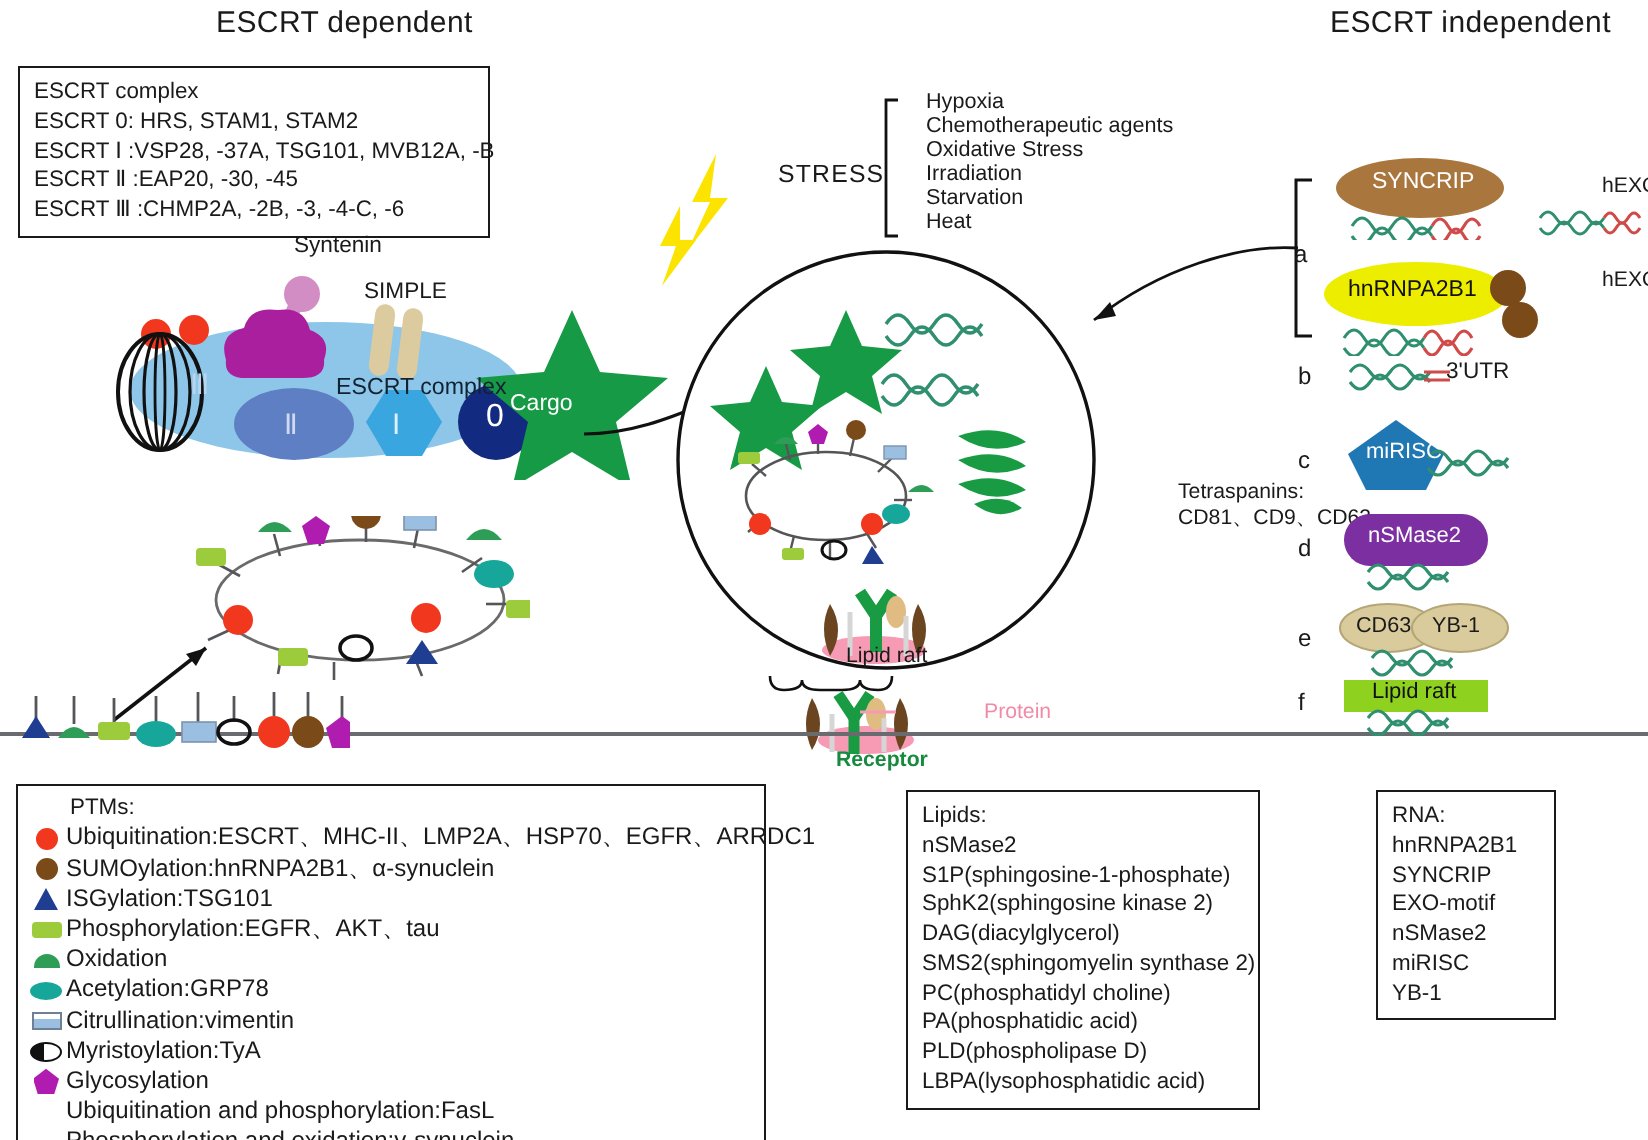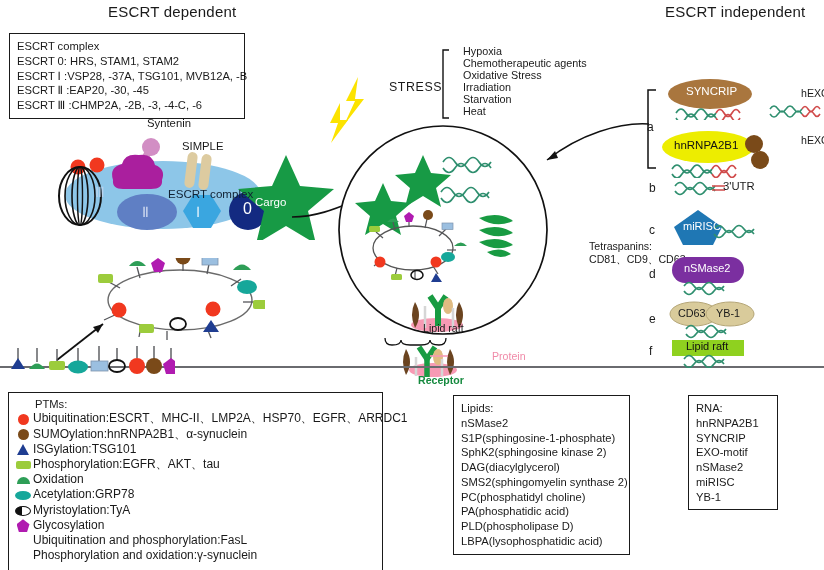--- a/index.html
+++ b/index.html
@@ -416,20 +416,26 @@
     <span class="ptmtxt">Oxidation</span>
   </div>
   <div class="ptmrow">
     <span class="ptmico">
         <span class="sh-ell" style="background:#16a79a;"></span>
       </span>
     <span class="ptmtxt">Acetylation:GRP78</span>
   </div>
   <div class="ptmrow">
     <span class="ptmico">
+        <span class="sh-citr"></span>
+      </span>
+    <span class="ptmtxt">Citrullination:vimentin</span>
+  </div>
+  <div class="ptmrow">
+    <span class="ptmico">
         <span class="sh-myr"></span>
       </span>
     <span class="ptmtxt">Myristoylation:TyA</span>
   </div>
   <div class="ptmrow">
     <span class="ptmico">
         <span class="sh-pent" style="background:#b01bb0;"></span>
       </span>
     <span class="ptmtxt">Glycosylation</span>
   </div>

